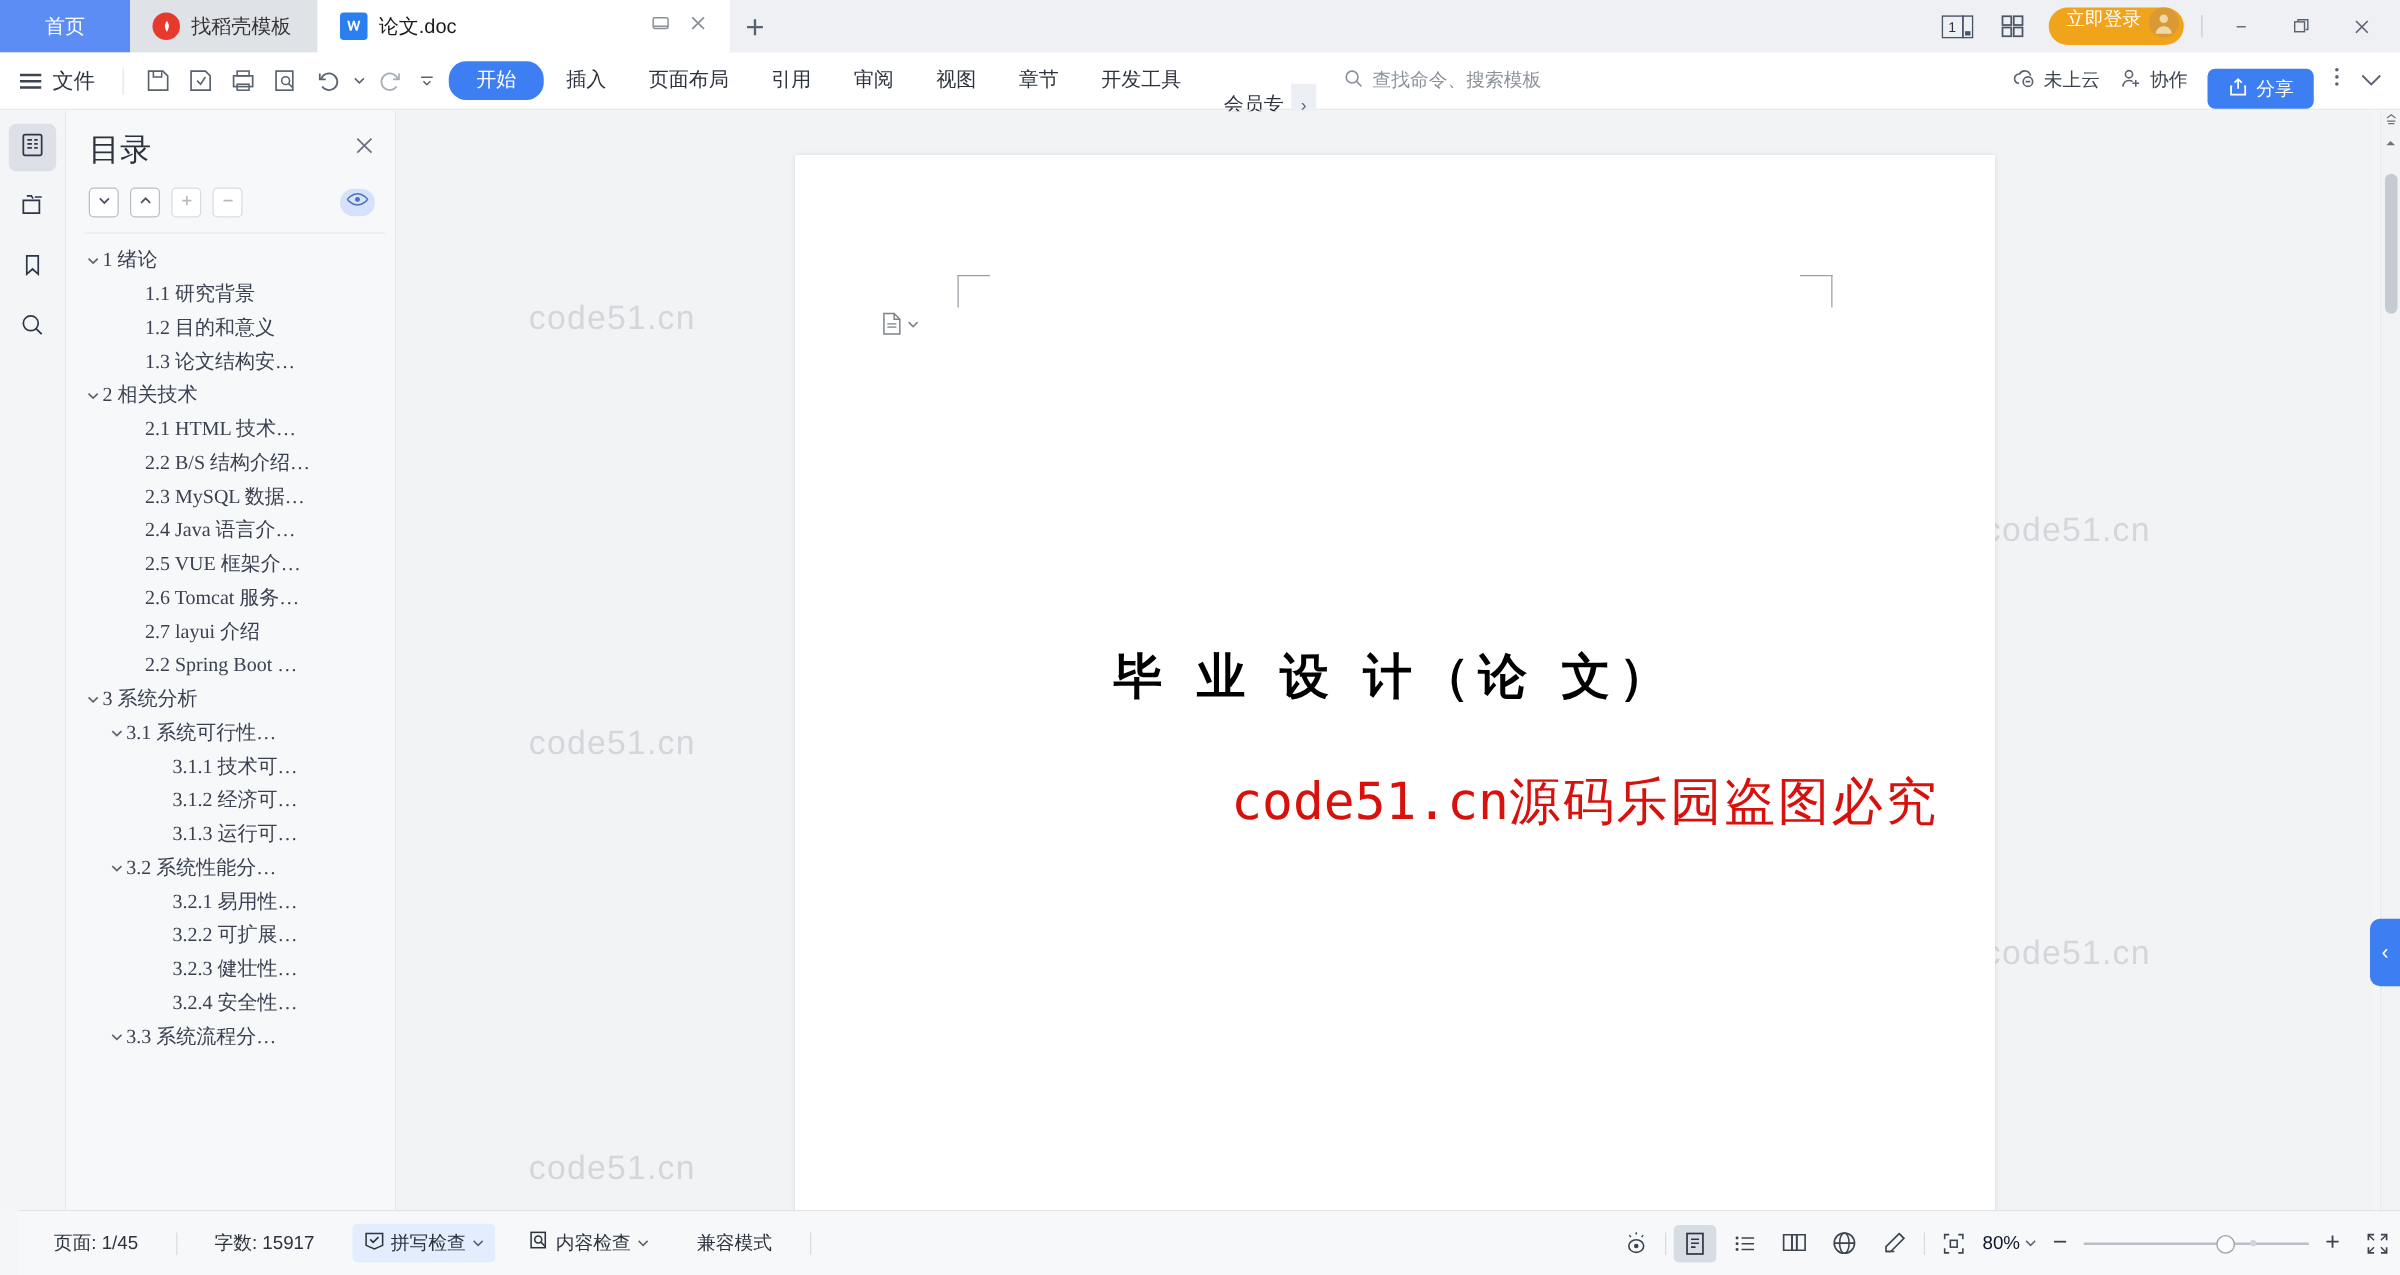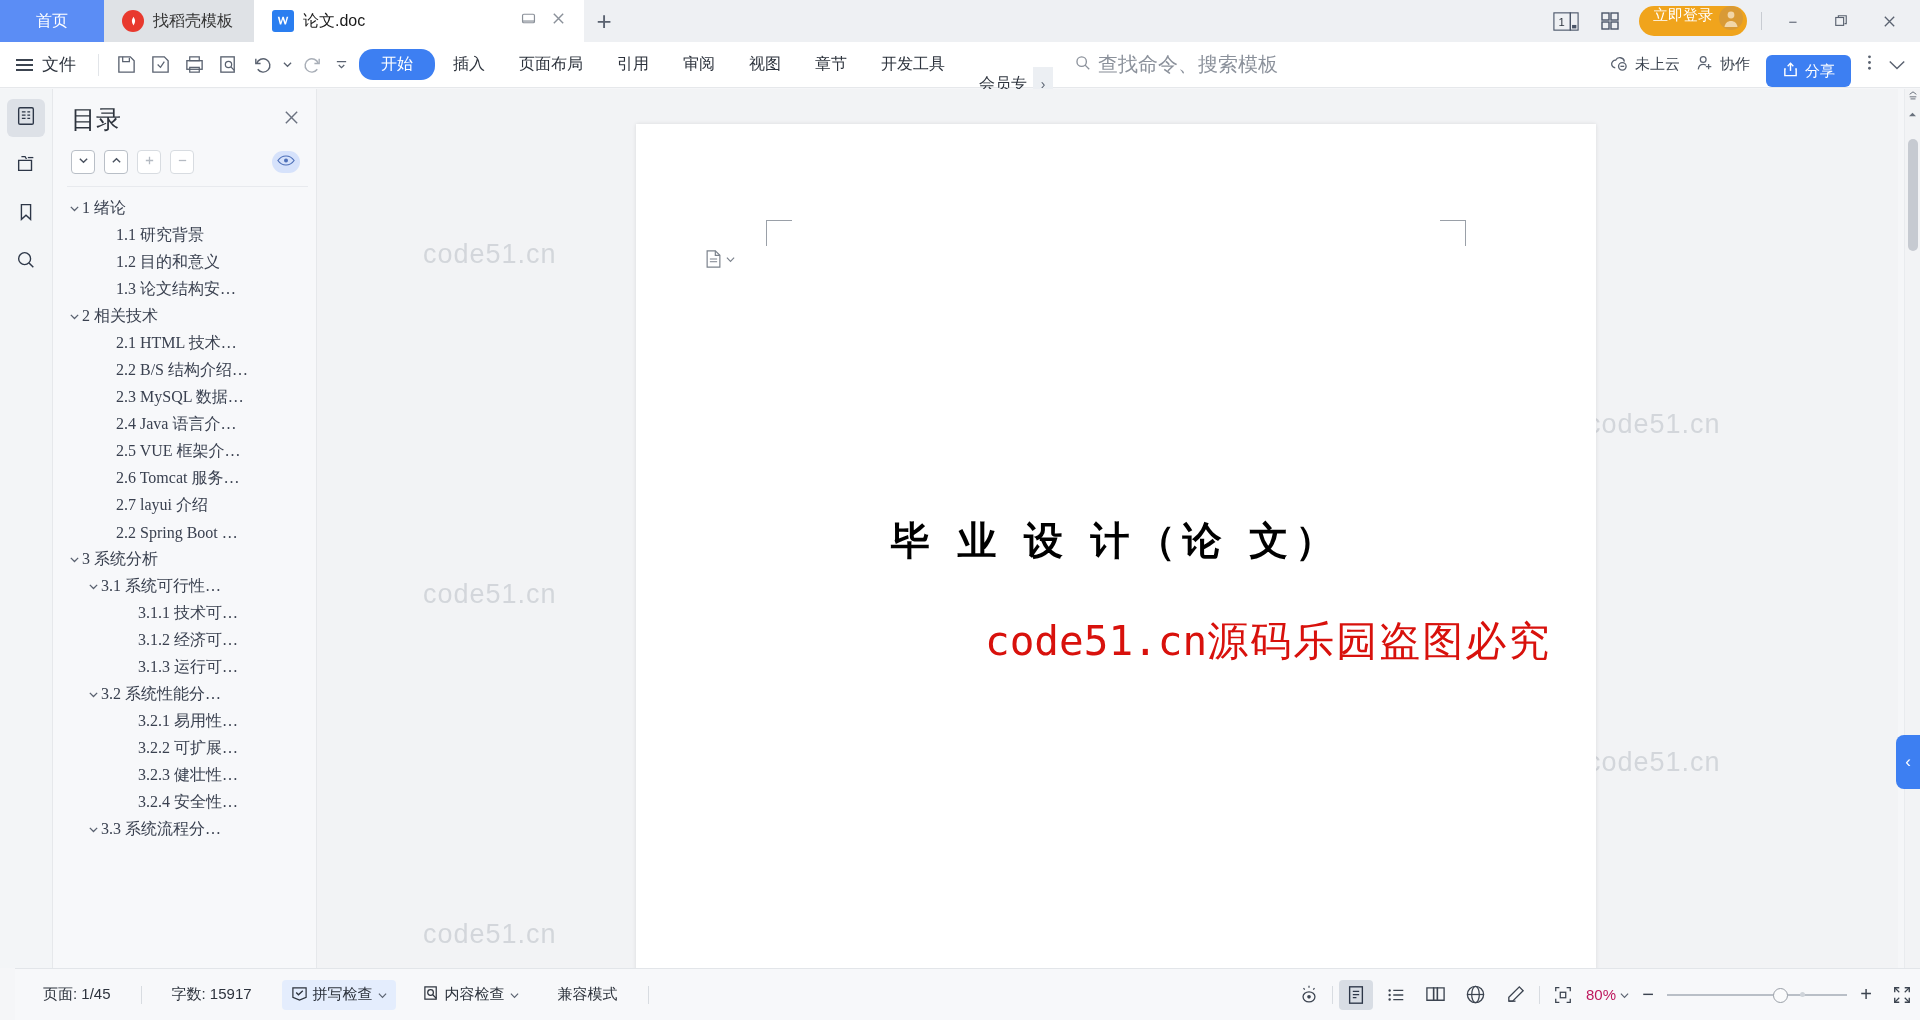--- a/index.html
+++ b/index.html
@@ -71,21 +71,21 @@
     justify-content: center; color: #5a6270; cursor: pointer; }
   .rb-tabs { display: flex; align-items: center; gap: 2px; margin-left: 6px; }
   .rb-tab { font-size: 16px; color: #2d333d; padding: 5px 16px; cursor: pointer;
     border-radius: 14px; white-space: nowrap; }
   .rb-tab.active { background: #3d7ff2; color: #fff; padding: 5px 22px; }
   .rb-member { position: relative; display: flex; align-items: center; margin-top: 39px; }
   .rb-more { width: 20px; height: 34px; background: #eceff3; display: flex;
     align-items: center; justify-content: center; font-size: 14px;
     color: #5a6270; cursor: pointer; }
   .rb-search { display: flex; align-items: center; gap: 7px; margin-left: 22px;
-    color: #8b919b; font-size: 20px; cursor: text; }
+    color: #8b919b; font-size: 15px; cursor: text; }
   .rb-right { margin-left: auto; display: flex; align-items: center;
     gap: 16px; padding-right: 14px; }
   .rb-rt { display: flex; align-items: center; gap: 6px; font-size: 15px;
     color: #3c4450; cursor: pointer; }
   .share-btn { background: #3d7ff2; color: #fff; border-radius: 6px;
     height: 32px; display: flex; align-items: center; gap: 6px;
     padding: 0 16px; font-size: 15px; cursor: pointer; margin-top: 13px; }
   .rb-dots { color: #5a6270; font-size: 19px; cursor: pointer; letter-spacing:1px;}
 
   
@@ -186,21 +186,21 @@
   }
   .st-txt { font-size: 15px; color: #2d333d; padding: 0 12px; white-space: nowrap; }
   .st-sep { width: 1px; height: 18px; background: #d8dce1; }
   .st-chip { display: flex; align-items: center; gap: 5px; font-size: 15px;
     color: #2d333d; padding: 5px 9px; border-radius: 4px; cursor: pointer; }
   .st-chip.hl { background: #e4edfd; }
   .st-right { margin-left: auto; display: flex; align-items: center; gap: 6px; }
   .st-ico { width: 34px; height: 30px; display: flex; align-items: center;
     justify-content: center; color: #3c4450; cursor: pointer; border-radius: 4px; }
   .st-ico.active { background: #d8dde4; }
-  .zoom-val { font-size: 15px; color: #be185d; cursor: pointer; display:flex; align-items:flex-end; gap:4px;}
+  .zoom-val { font-size: 15px; color: #0f172a; cursor: pointer; display:flex; align-items:flex-end; gap:4px;}
   .slider { width: 180px; height: 18px; position: relative; cursor: pointer; }
   .slider .track { position: absolute; top: 8px; left: 0; width: 180px; height: 2px; background: #b9bfc7; }
   .slider .knob { position: absolute; top: 2px; left: 106px; width: 15px; height: 15px;
     border-radius: 50%; background: #fafbfc; border: 1px solid #9aa0a8; }
   .slider .mid { position: absolute; top: 6px; left: 133px; width: 5px; height: 5px;
     border-radius: 50%; background: #cfd4da; }
   .pm { font-size: 20px; color: #3c4450; cursor: pointer; width: 26px;
     text-align: center; font-weight: 500; }
 </style>
 </head>

